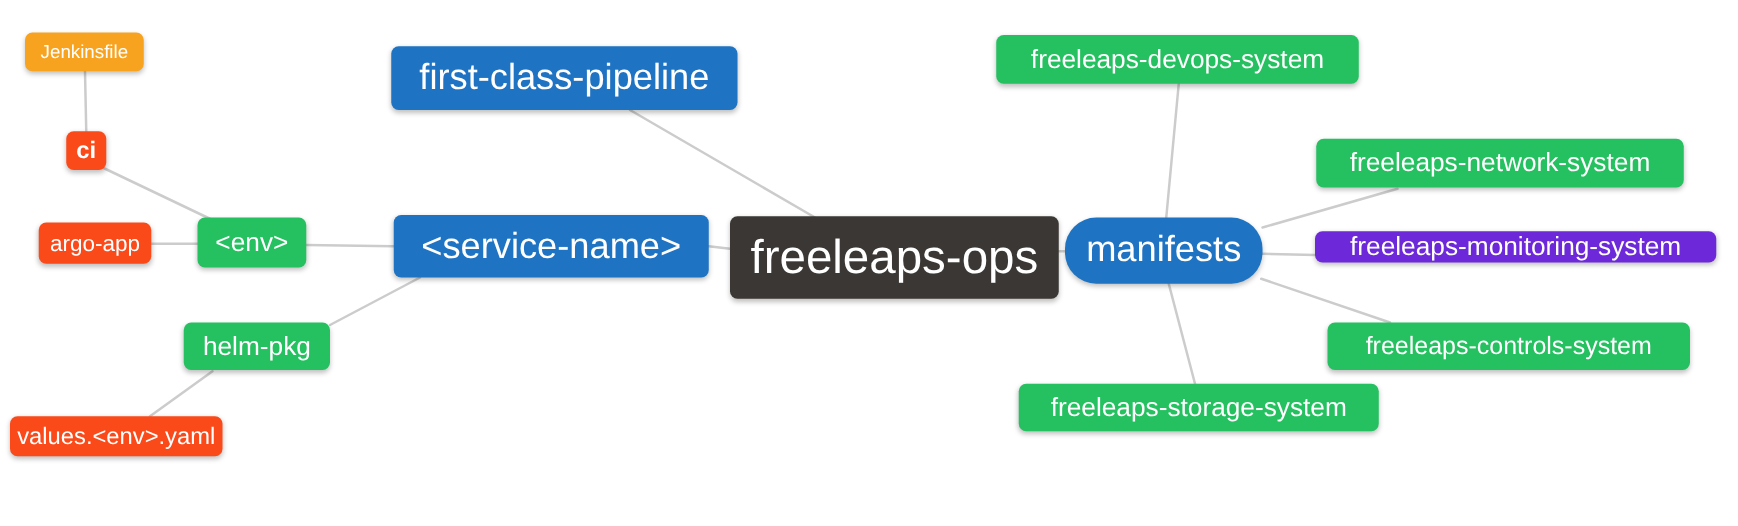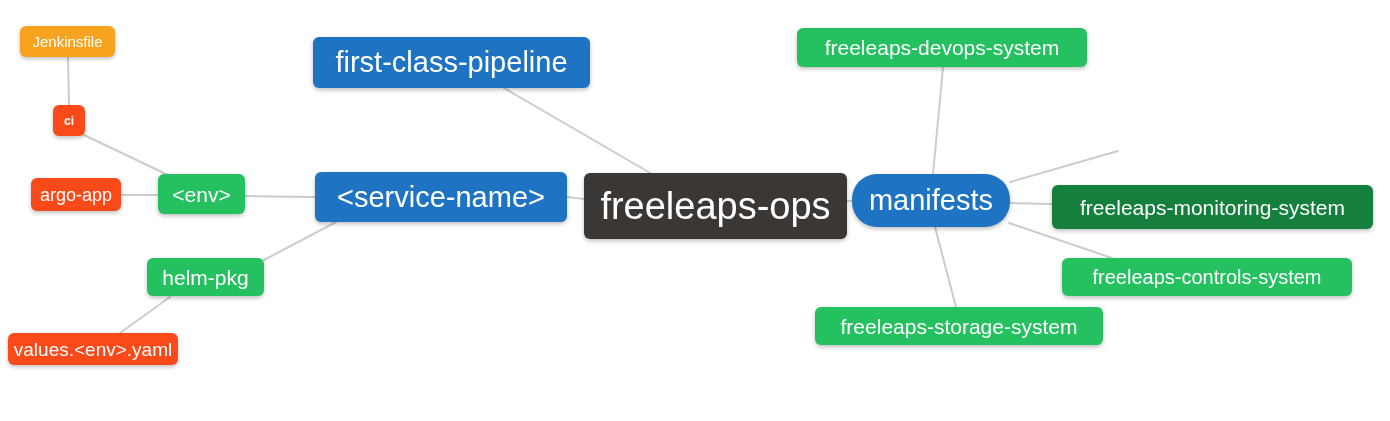--- a/index.html
+++ b/index.html
@@ -65,22 +65,23 @@
       <line x1="1009" y1="223" x2="1112" y2="258" stroke="#cccccc" stroke-width="2" stroke-linecap="round"></line>
       <line x1="935" y1="227" x2="956" y2="307" stroke="#cccccc" stroke-width="2" stroke-linecap="round"></line>
     </svg>
   <div id="node-layer">
       <div class="node" style="left: 584px; top: 173px; width: 263px; height: 66px; font-size: 38px; font-weight: 400; background: rgb(59, 55, 52); color: rgb(255, 255, 255);">freeleaps-ops</div>
       <div class="node" style="left: 313px; top: 37px; width: 277px; height: 51px; font-size: 29px; font-weight: 400; background: rgb(30, 115, 195); color: rgb(255, 255, 255);">first-class-pipeline</div>
       <div class="node" style="left: 315px; top: 172px; width: 252px; height: 50px; font-size: 29px; font-weight: 400; background: rgb(30, 115, 195); color: rgb(255, 255, 255);">&lt;service-name&gt;</div>
       <div class="node" style="left: 852px; top: 174px; width: 158px; height: 53px; font-size: 29px; font-weight: 400; background: rgb(30, 115, 195); color: rgb(255, 255, 255); border-radius: 25px;">manifests</div>
       <div class="node" style="left: 158px; top: 174px; width: 87px; height: 40px; font-size: 21px; font-weight: 400; background: rgb(37, 193, 96); color: rgb(255, 255, 255);">&lt;env&gt;</div>
       <div class="node" style="left: 147px; top: 258px; width: 117px; height: 38px; font-size: 21px; font-weight: 400; background: rgb(37, 193, 96); color: rgb(255, 255, 255);">helm-pkg</div>
-      <div class="node" style="left: 53px; top: 105px; width: 32px; height: 31px; font-size: 12px; font-weight: 700; background: rgb(251, 74, 26); color: rgb(255, 255, 255);">ci</div>
+      <div class="node" style="left: 53px; top: 105px; width: 32px; height: 31px; font-size: 19px; font-weight: 700; background: rgb(251, 74, 26); color: rgb(255, 255, 255);">ci</div>
       <div class="node" style="left: 31px; top: 178px; width: 90px; height: 33px; font-size: 18px; font-weight: 400; background: rgb(251, 74, 26); color: rgb(255, 255, 255);">argo-app</div>
       <div class="node" style="left: 8px; top: 333px; width: 170px; height: 32px; font-size: 19px; font-weight: 400; background: rgb(251, 74, 26); color: rgb(255, 255, 255);">values.&lt;env&gt;.yaml</div>
       <div class="node" style="left: 20px; top: 26px; width: 95px; height: 31px; font-size: 15px; font-weight: 400; background: rgb(247, 163, 32); color: rgb(255, 255, 255); text-align: right;">Jenkinsfile</div>
       <div class="node" style="left: 797px; top: 28px; width: 290px; height: 39px; font-size: 21px; font-weight: 400; background: rgb(37, 193, 96); color: rgb(255, 255, 255);">freeleaps-devops-system</div>
-      <div class="node" style="left: 1052px; top: 185px; width: 321px; height: 44px; font-size: 21px; font-weight: 400; background: #15803d; color: rgb(255, 255, 255);">freeleaps-monitoring-system</div>
+      <div class="node" style="left: 1053px; top: 111px; width: 294px; height: 39px; font-size: 21px; font-weight: 400; background: rgb(37, 193, 96); color: rgb(255, 255, 255);">freeleaps-network-system</div>
+      <div class="node" style="left: 1052px; top: 185px; width: 321px; height: 25px; font-size: 21px; font-weight: 400; background: #6d28d9; color: rgb(255, 255, 255);">freeleaps-monitoring-system</div>
       <div class="node" style="left: 815px; top: 307px; width: 288px; height: 38px; font-size: 21px; font-weight: 400; background: rgb(37, 193, 96); color: rgb(255, 255, 255);">freeleaps-storage-system</div>
       <div class="node" style="left: 1062px; top: 258px; width: 290px; height: 38px; font-size: 20px; font-weight: 400; background: rgb(37, 193, 96); color: rgb(255, 255, 255);">freeleaps-controls-system</div>
     </div>
 </div>
 
 </body></html>

